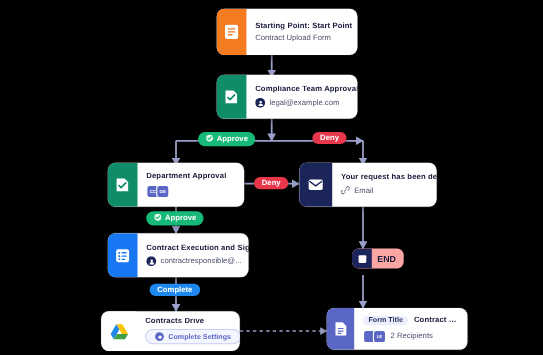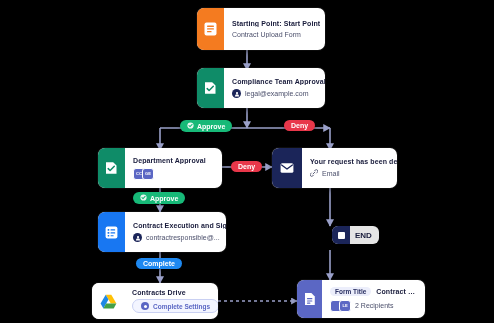--- a/index.html
+++ b/index.html
@@ -51,23 +51,22 @@
     border-radius:10px;padding:2px 7px;font-size:7px;font-weight:bold;color:#fff;
     box-shadow:0 1px 3px rgba(0,0,0,.4);white-space:nowrap;
   }
   .badge-approve{background:#17b978;}
   .badge-deny{background:#e8374a;}
   .badge-complete{background:#1e88f0;}
 
   
   .endpill{
     position:absolute;display:flex;align-items:center;
-    background:#e5e5e5;border-radius:6px;overflow:hidden;
+    background:#fca5a5;border-radius:6px;overflow:hidden;
     box-shadow:0 2px 4px rgba(0,0,0,.45);
-    margin-left:12px;
   }
   .endpill .sq{
     width:18px;height:18px;background:#1b2559;display:flex;align-items:center;justify-content:center;
   }
   .endpill .sq i{display:block;width:7px;height:7px;background:#fff;border-radius:1px;}
   .endpill .lbl{font-size:8px;font-weight:bold;color:#171a3a;padding:0 7px 0 5px;}
 
   
   .avatar{
     width:9px;height:9px;border-radius:50%;background:#1b2559;

